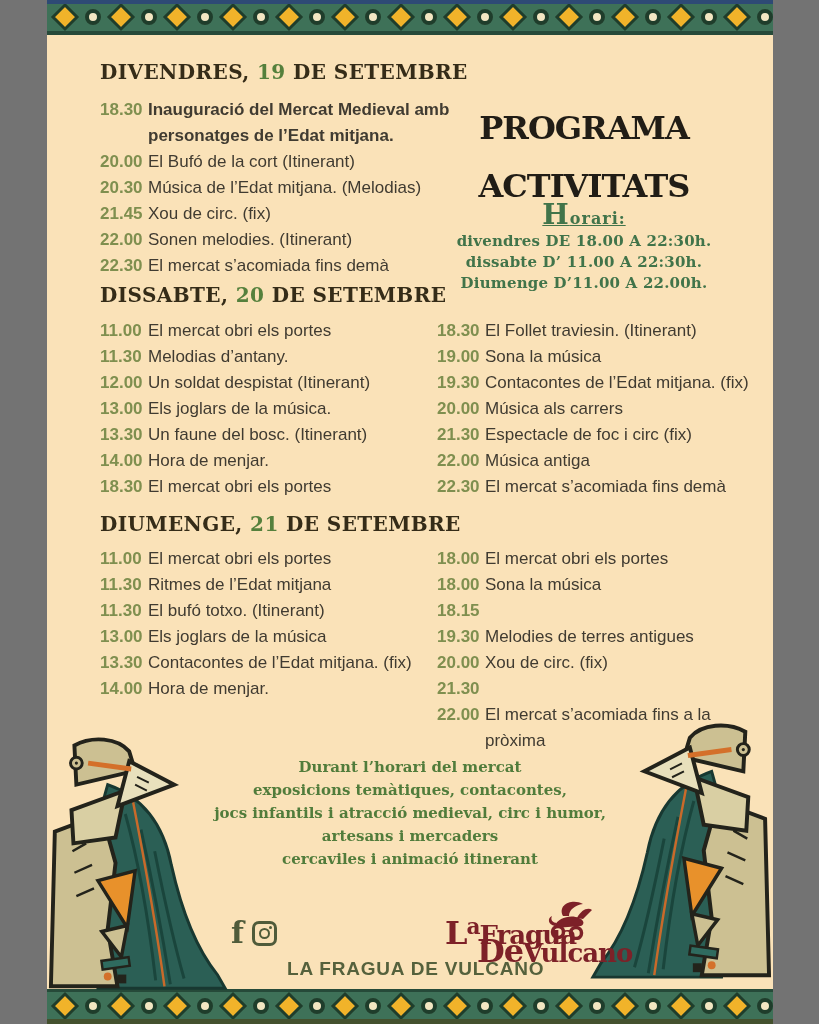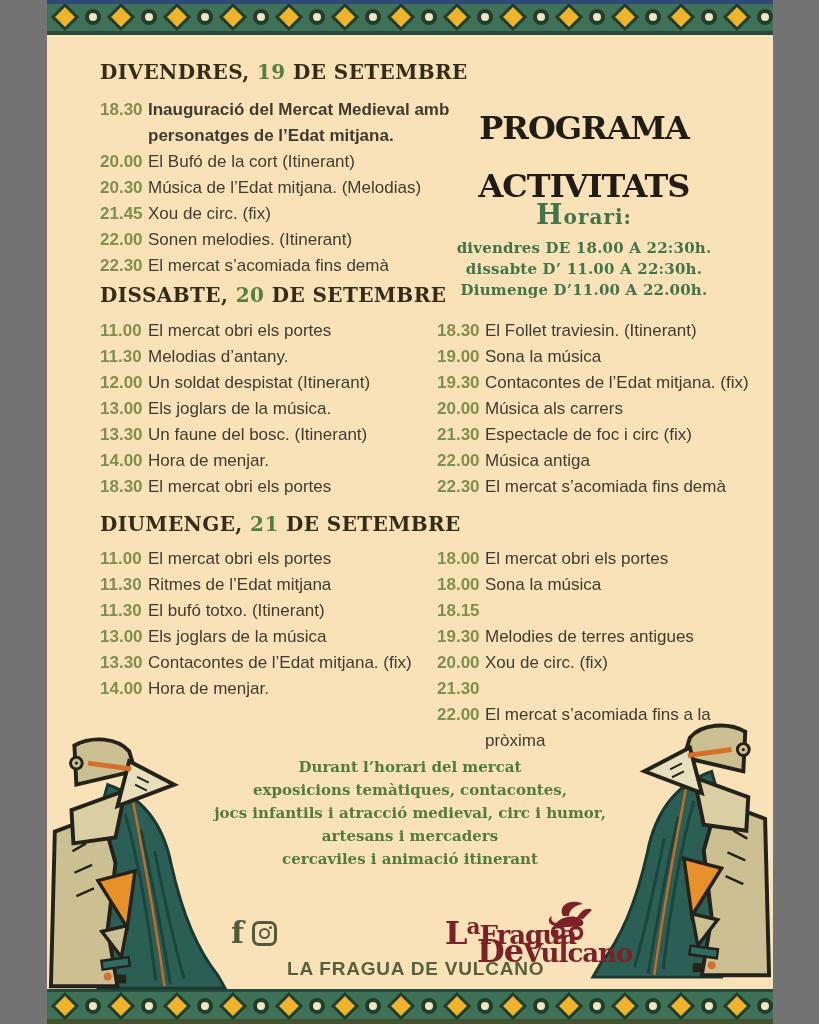--- a/index.html
+++ b/index.html
@@ -23,21 +23,21 @@
   .row .x{flex:1;color:#403b31;}
   .row.b .x{font-weight:bold;}
 
   
   .title-block{position:absolute;left:371px;top:92px;width:332px;text-align:center;
                font-family:"DejaVu Serif",serif;font-weight:bold;color:#211d16;}
   .title-block .tl{font-size:32px;line-height:44px;letter-spacing:-1px;margin-top:14px;}
 
   .horari{position:absolute;left:371px;top:198px;width:332px;text-align:center;
           font-family:"DejaVu Serif",serif;font-weight:bold;color:#41744a;}
-  .horari .hh{font-size:20px;letter-spacing:1px;margin-bottom:7px;}
+  .horari .hh{font-size:16px;letter-spacing:1px;text-decoration:underline;}
   .horari .hh::first-letter{font-size:28px;}
   .horari .hl{font-size:15px;line-height:21px;letter-spacing:.2px;}
 
   
   .note{position:absolute;left:133px;top:756px;width:460px;text-align:center;
         font-family:"DejaVu Serif",serif;font-weight:bold;color:#517c3b;
         font-size:15px;line-height:23px;}
 
   
   .fb{position:absolute;left:184px;top:918px;width:18px;height:30px;

